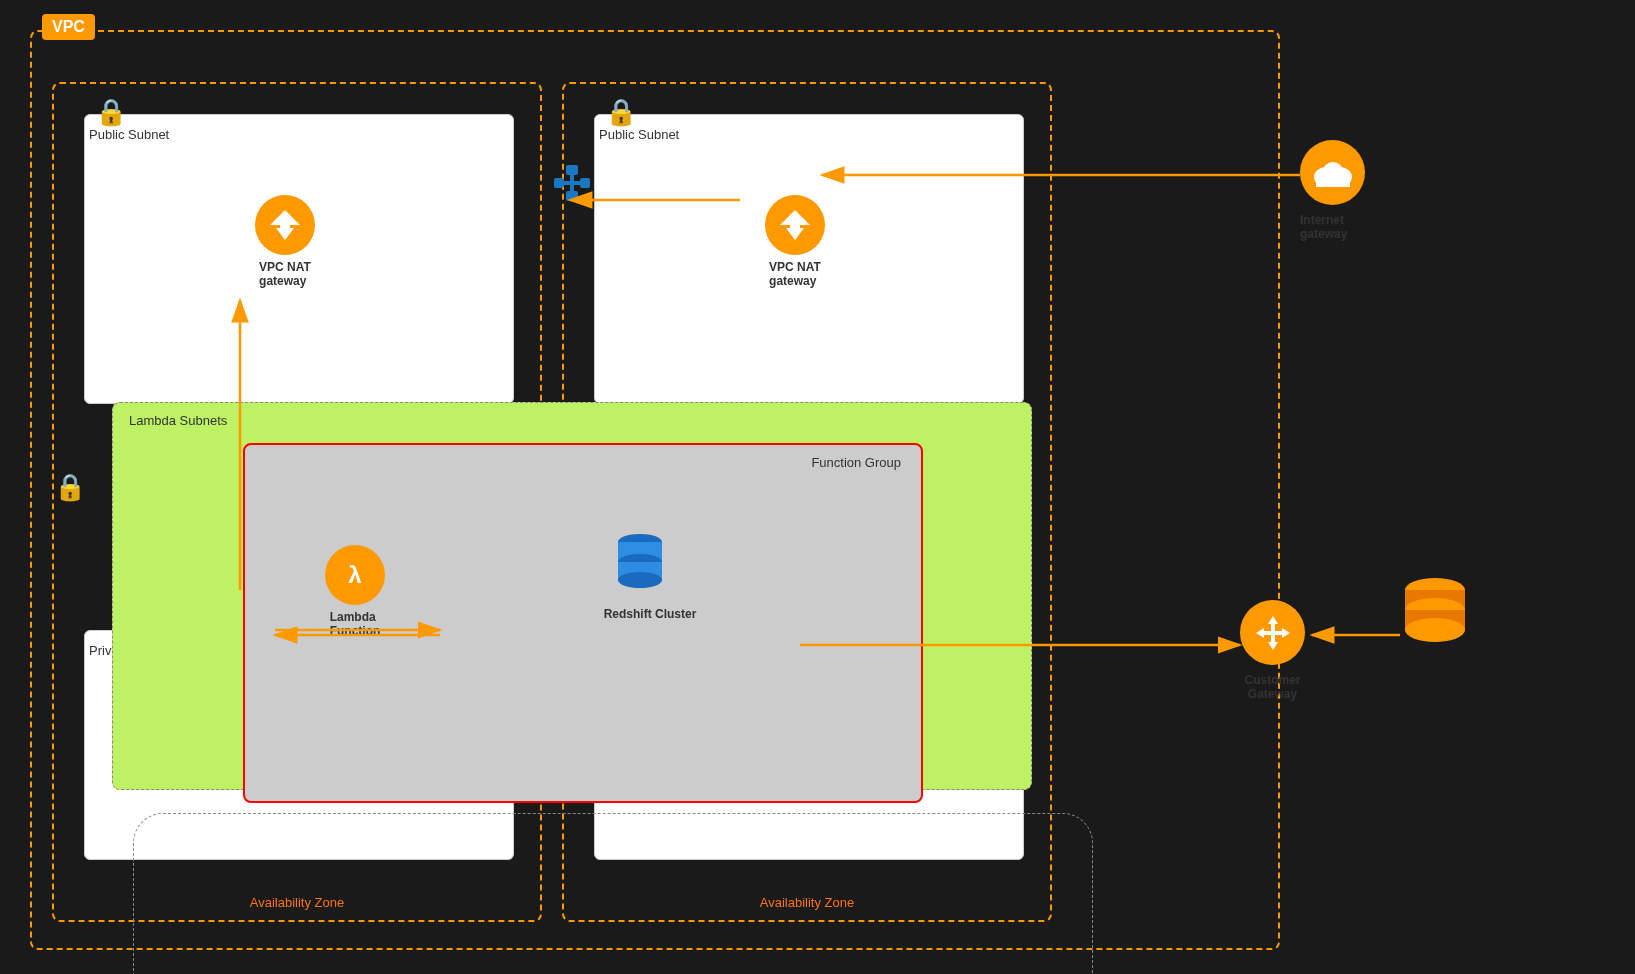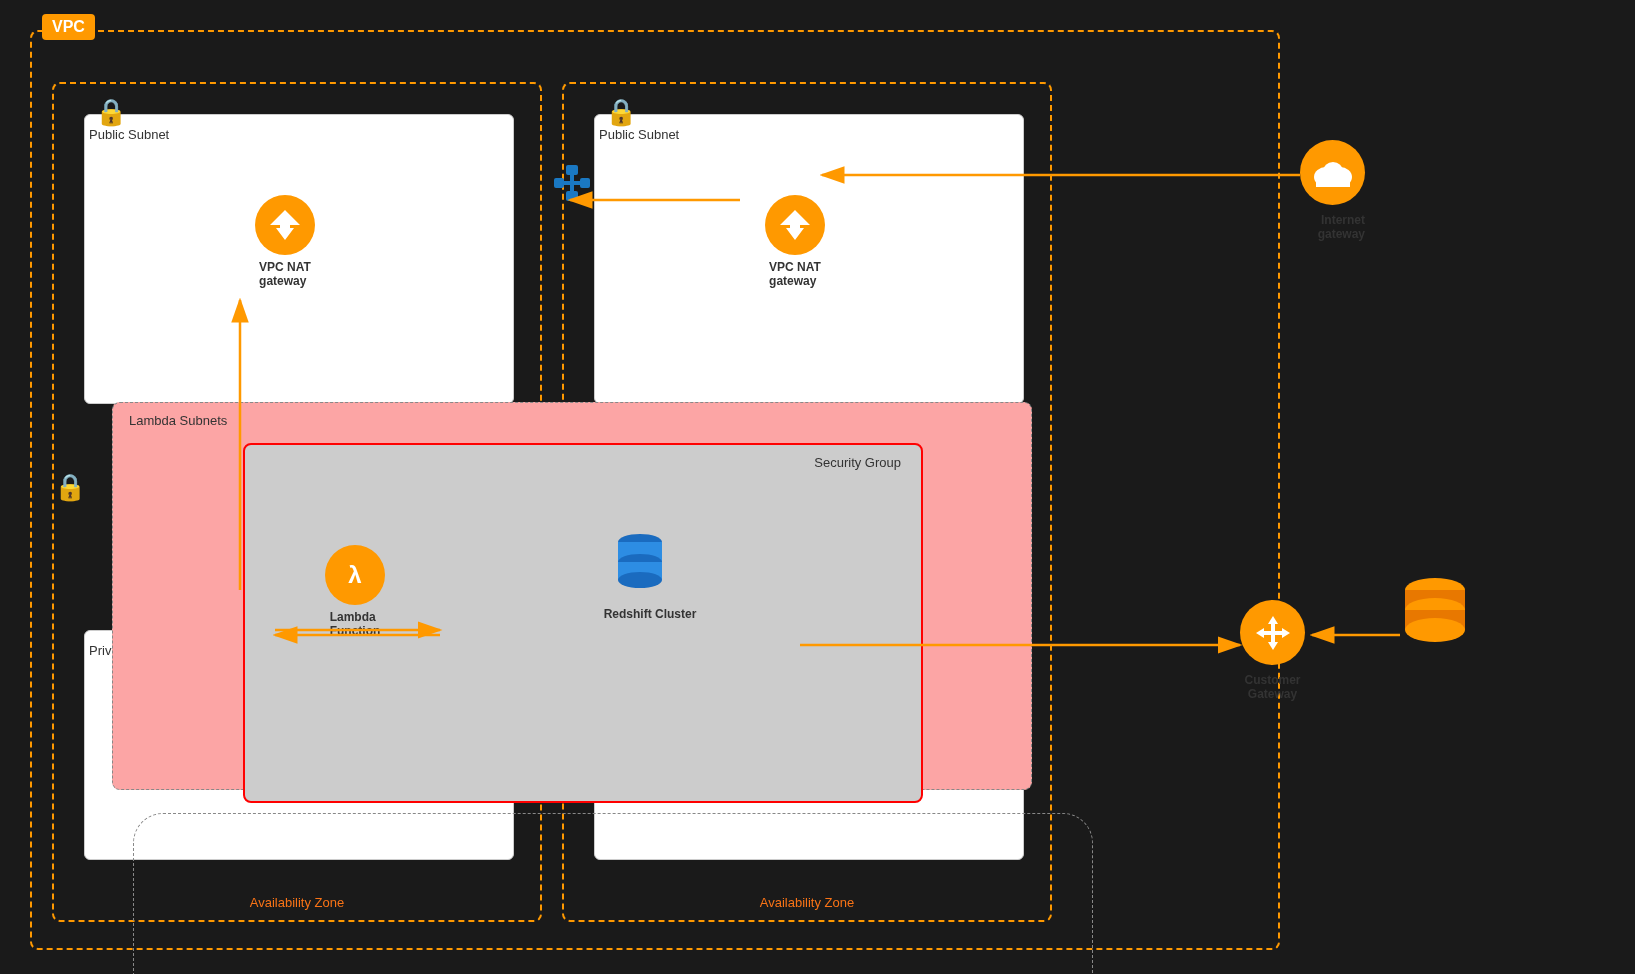--- a/index.html
+++ b/index.html
@@ -134,21 +134,21 @@
 
     
     .lambda-subnets {
       position: absolute;
       top: 370px;
       left: 80px;
       width: 920px;
       height: 388px;
       border: 1.5px dashed #888;
       border-radius: 8px;
-      background: #fca5a5;
+      background: #bef264;
     }
 
     .lambda-subnets-label {
       position: absolute;
       top: 10px;
       left: 16px;
       font-size: 13px;
       color: #333;
     }
 
@@ -276,21 +276,21 @@
 
       <div class="private-subnet-right">
         <span class="subnet-label">Private Subnet</span>
       </div>
     </div>
 
     <div class="lambda-subnets">
       <span class="lambda-subnets-label">Lambda Subnets</span>
 
       <div class="security-group">
-        <span class="security-group-label">Security Group</span>
+        <span class="security-group-label">Function Group</span>
 
         <div style="position:absolute; top:100px; left:80px;">
           <div class="orange-icon" style="position:relative; left:0; top:0;">
             <span class="lambda-symbol">λ</span>
           </div>
           <div class="icon-label" style="top:65px; left:50%; transform:translateX(-50%);">Lambda<br>Function</div>
         </div>
 
         <div style="position:absolute; top:80px; left:360px;">
 
@@ -330,21 +330,21 @@
   <div style="position:absolute; top:130px; left:1290px;">
     <div style="width:65px; height:65px; background:#f90; border-radius:50%; display:flex; align-items:center; justify-content:center;">
 
       <svg width="42" height="32" viewBox="0 0 42 32">
         <ellipse cx="14" cy="20" rx="12" ry="10" fill="white"></ellipse>
         <ellipse cx="28" cy="20" rx="12" ry="10" fill="white"></ellipse>
         <ellipse cx="21" cy="14" rx="10" ry="9" fill="white"></ellipse>
         <rect x="4" y="18" width="34" height="12" fill="white"></rect>
       </svg>
     </div>
-    <div class="icon-label" style="position:relative; top:8px; left:50%; transform:translateX(-50%); text-align:right;">Internet<br>gateway</div>
+    <div class="icon-label" style="position:relative; top:8px; left:50%; transform:translateX(-50%); text-align:left;">Internet<br>gateway</div>
   </div>
 
   <div style="position:absolute; top:590px; left:1230px;">
     <div style="width:65px; height:65px; background:#f90; border-radius:50%; display:flex; align-items:center; justify-content:center; margin:0 auto;">
 
       <svg width="38" height="38" viewBox="0 0 38 38">
         <polygon points="19,2 24,10 21,10 21,17 28,17 28,14 36,19 28,24 28,21 21,21 21,28 24,28 19,36 14,28 17,28 17,21 10,21 10,24 2,19 10,14 10,17 17,17 17,10 14,10" fill="white"></polygon>
       </svg>
     </div>
     <div class="icon-label" style="position:relative; top:8px; left:50%; transform:translateX(-50%); text-align:center;">Customer<br>Gateway</div>

